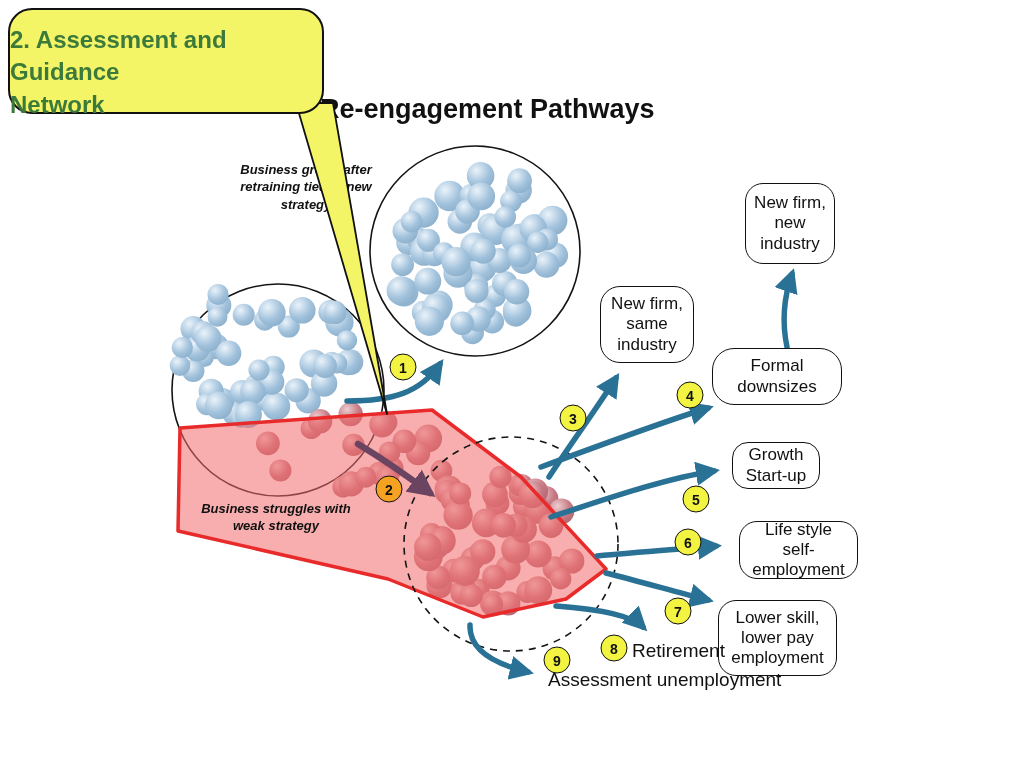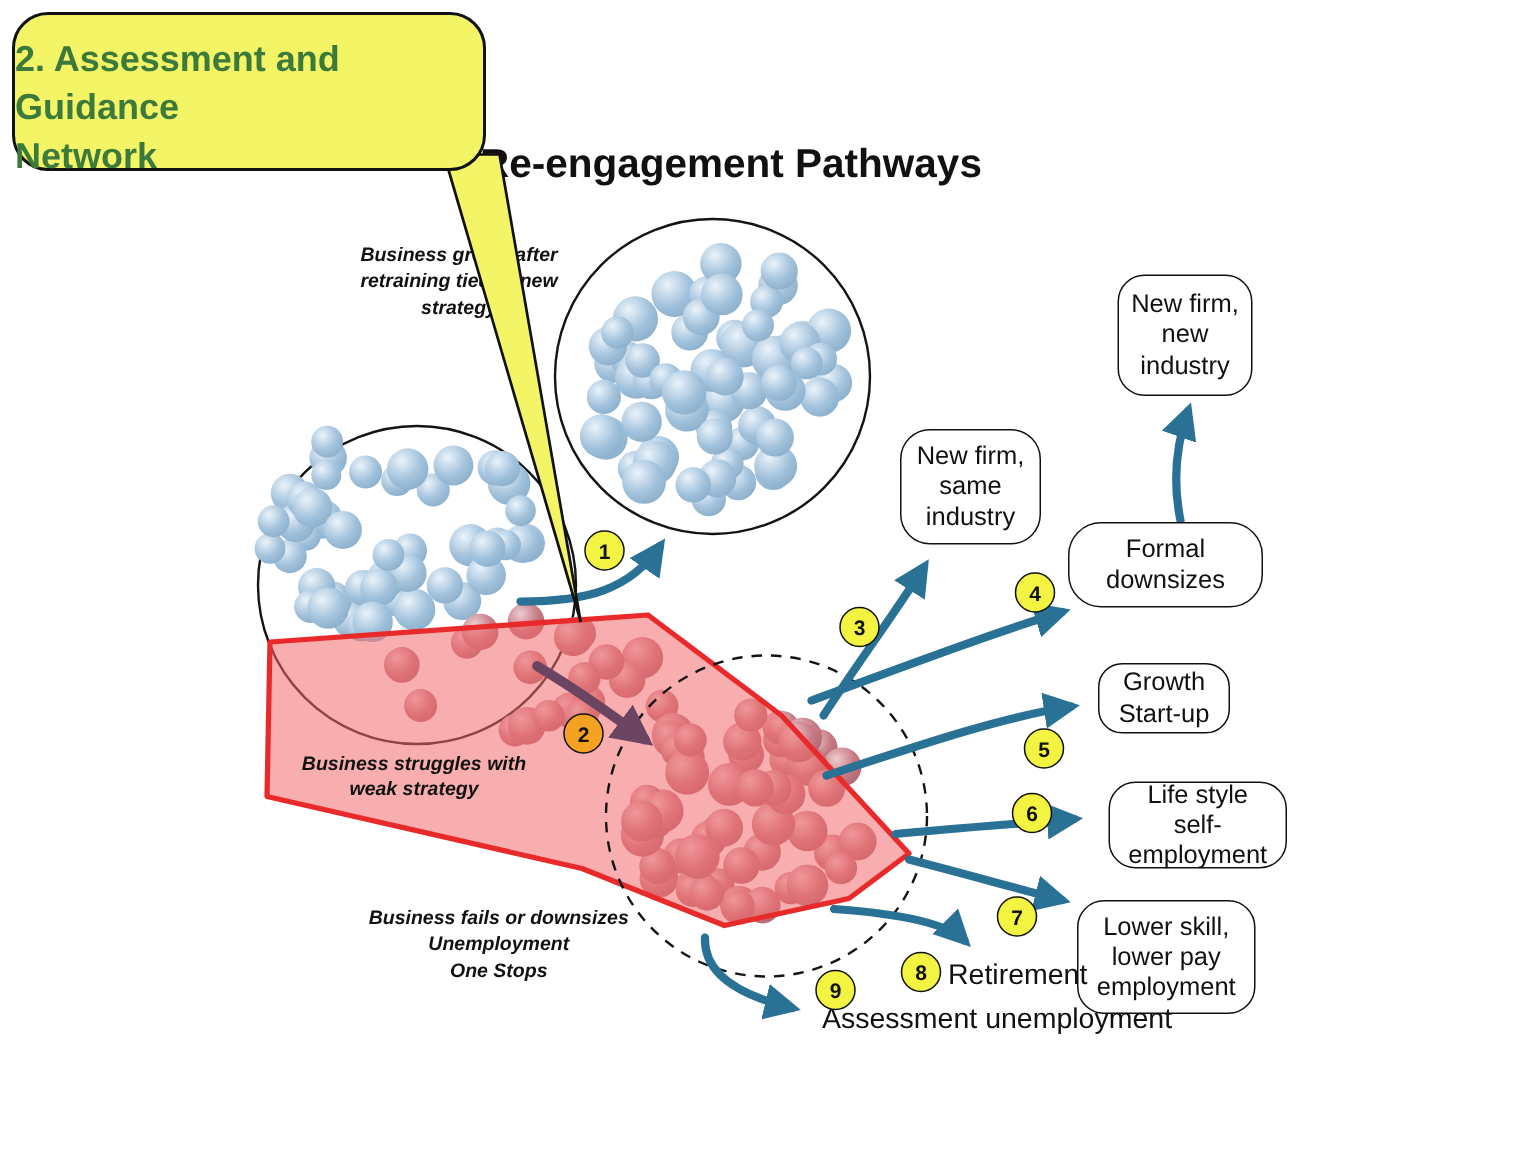--- a/index.html
+++ b/index.html
@@ -282,23 +282,20 @@
     </g>
     <path d="M358,444 C388,462 410,478 430,493" fill="none" stroke="var(--transition-arrow,#6b4462)" stroke-width="6.5" stroke-linecap="round" marker-end="url(#mk-maroon)"></path>
   </svg>
 
   <div class="labels-layer">
     <div class="free-label" style="left:216px;top:161px;width:180px;">Business grows after
 retraining tied to new
 strategy</div>
     <div class="free-label" style="left:186px;top:500px;width:180px;">Business struggles with
 weak strategy</div>
-    <div class="free-label" style="left:230px;top:603px;width:205px;">Business fails or downsizes
-Unemployment
-One Stops</div>
     <div id="boxes">
         <div class="pathway-box" style="left: 745px; top: 183px; width: 90px; height: 81px; border-radius: 18px;">New firm,
 new
 industry</div>
         <div class="pathway-box" style="left: 600px; top: 286px; width: 94px; height: 77px; border-radius: 20px;">New firm,
 same
 industry</div>
         <div class="pathway-box" style="left: 712px; top: 348px; width: 130px; height: 57px; border-radius: 22px;">Formal
 downsizes</div>
         <div class="pathway-box" style="left: 732px; top: 442px; width: 88px; height: 47px; border-radius: 16px;">Growth

